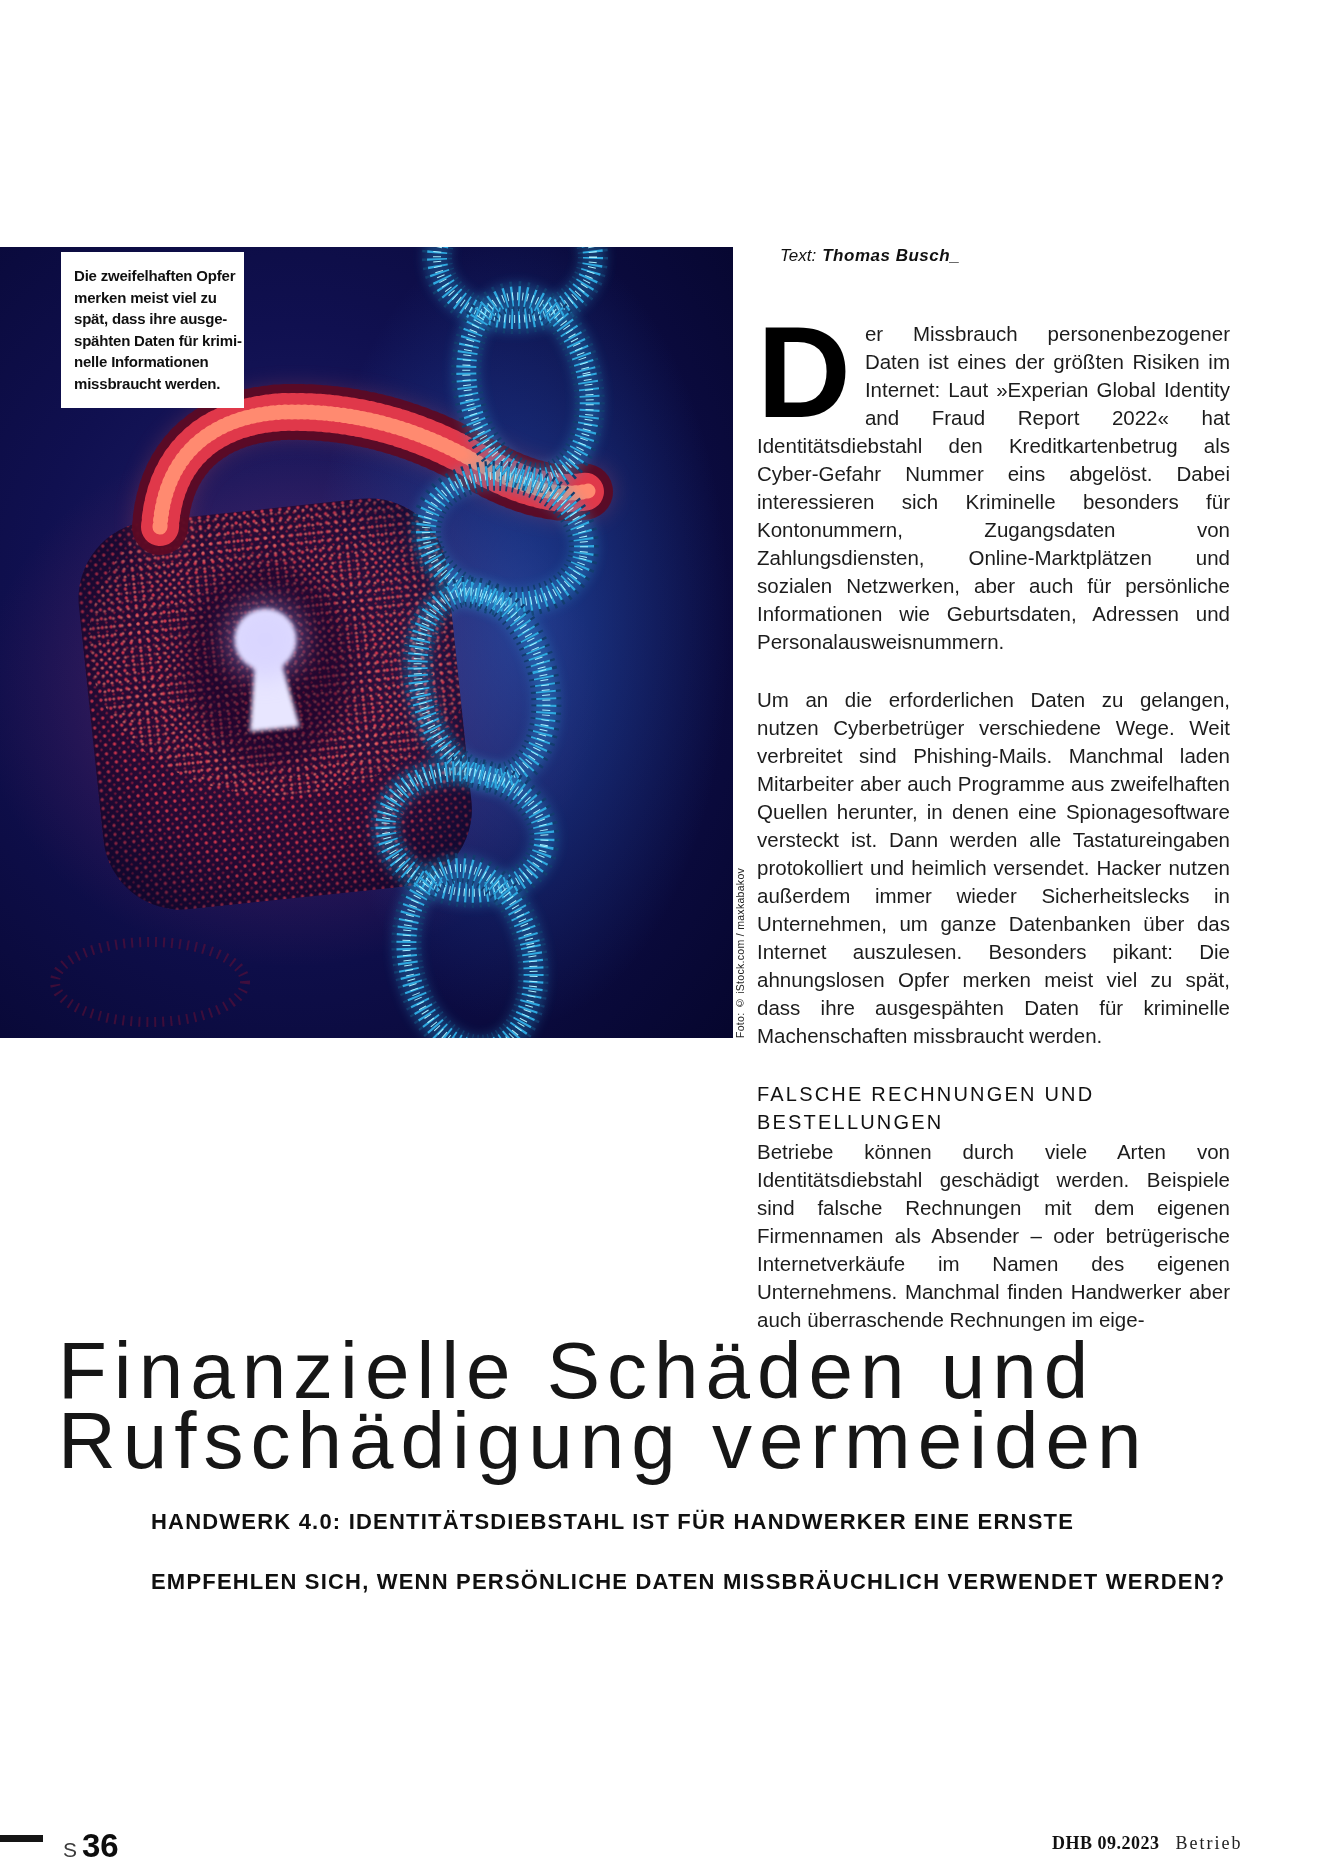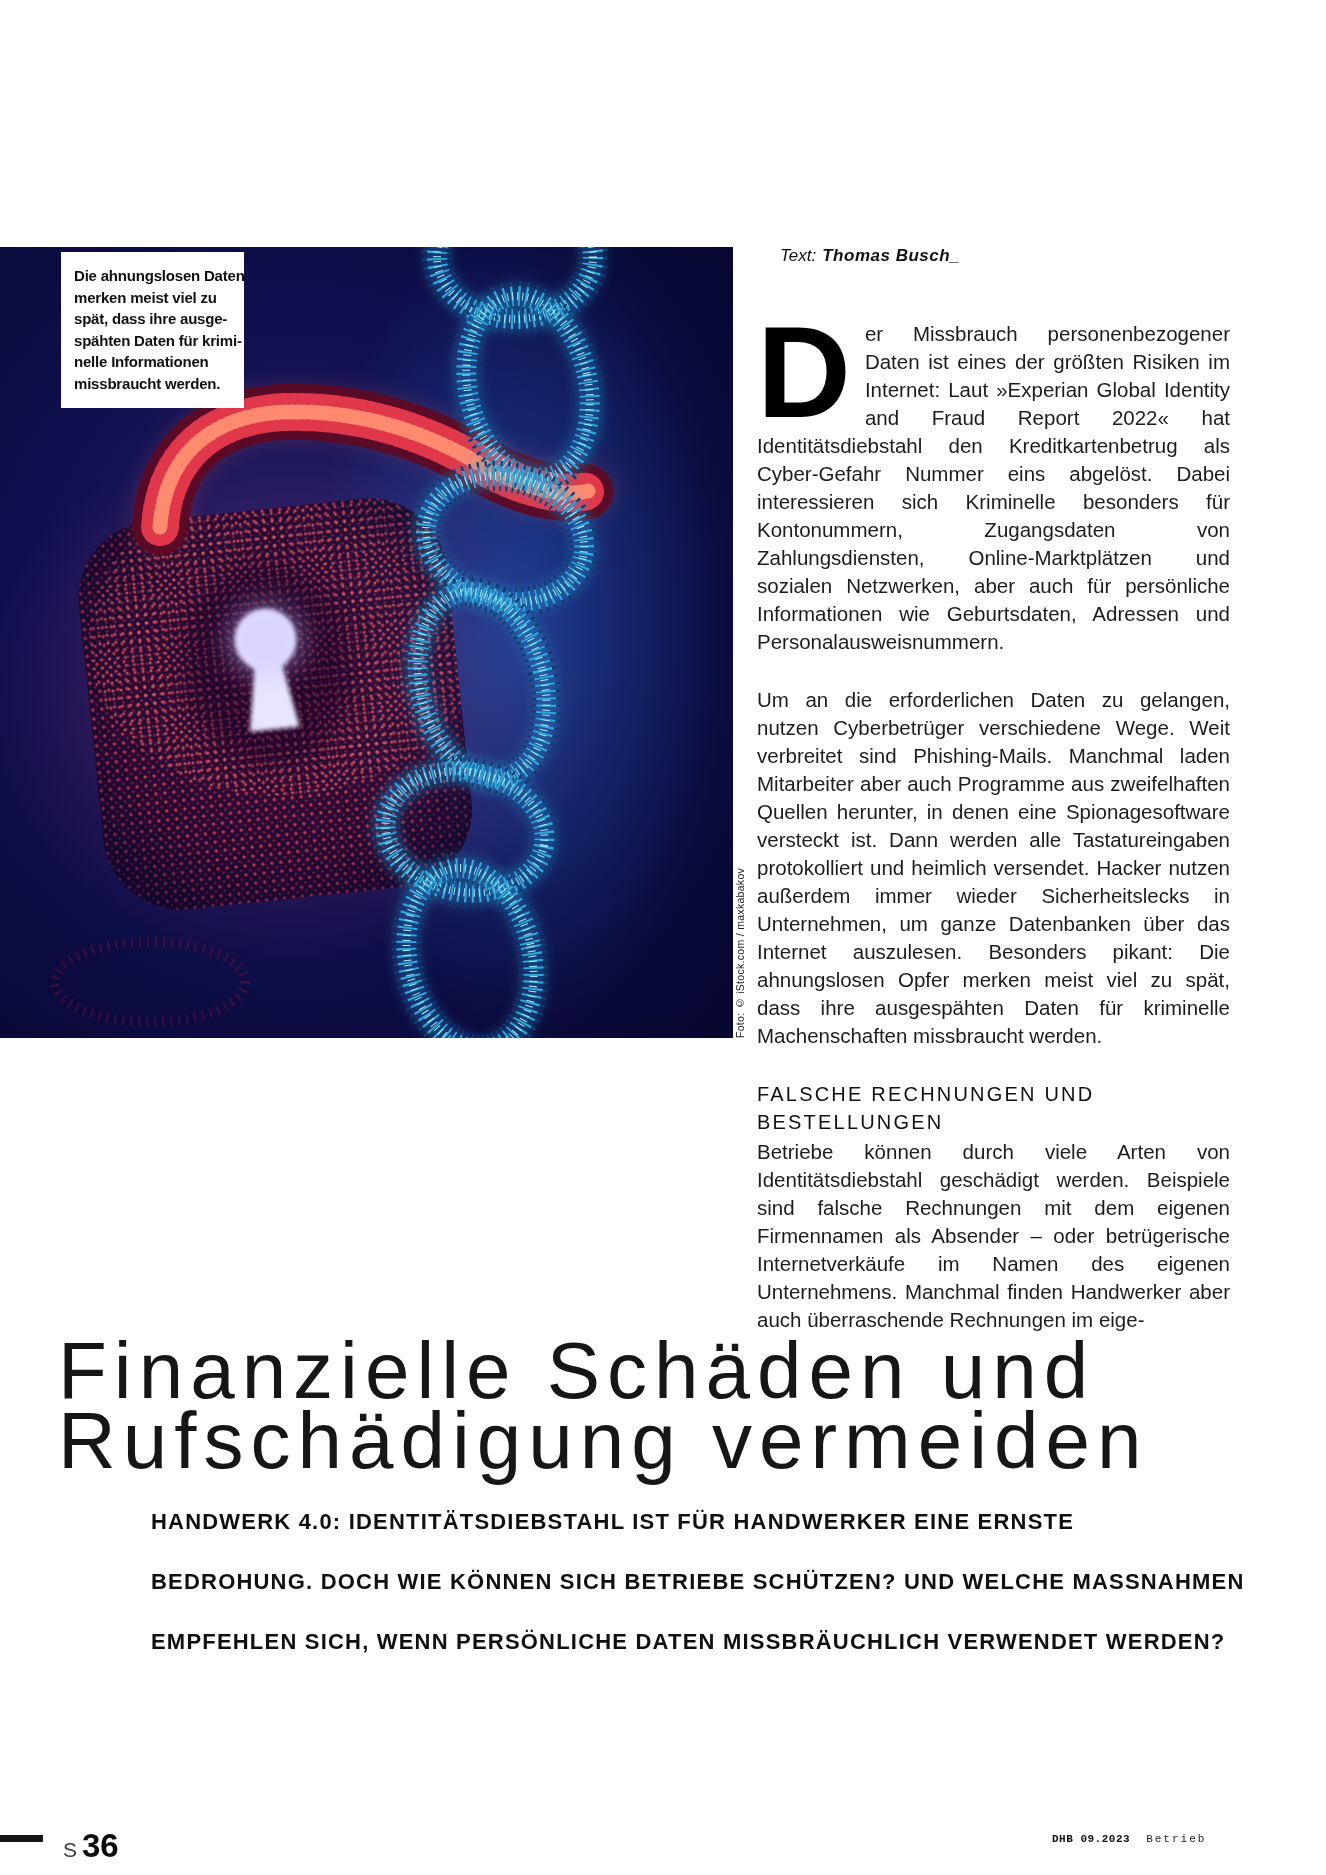--- a/index.html
+++ b/index.html
@@ -41,21 +41,21 @@
                font-weight:bold;font-size:22px;line-height:60px;letter-spacing:1.2px;
                white-space:nowrap;}
   .subheadline span{display:block;}
 
   
   .footer-rule{position:absolute;left:0;top:1835px;width:43px;height:7px;background:#151515;}
   .footer-page{position:absolute;left:63px;top:1827px;}
   .footer-page .prefix{font-size:21px;color:#3a3a3a;letter-spacing:1px;}
   .footer-page .num{font-size:33px;font-weight:bold;color:#0d0d0d;margin-left:4px;}
   .footer-issue{position:absolute;left:1052px;top:1833px;white-space:nowrap;
-                font-family:Liberation Mono, monospace;font-size:11px;color:#111;}
+                font-family:Liberation Serif, serif;font-size:18px;color:#111;}
   .footer-issue .issue{font-weight:bold;letter-spacing:0.5px;}
   .footer-issue .section{margin-left:16px;letter-spacing:2px;color:#222;}
 </style>
 </head>
 <body>
 
 <div class="photo">
   <svg viewBox="0 0 733 791" preserveAspectRatio="none">
     <defs>
       <radialGradient id="bg" cx="40%" cy="46%" r="80%">
@@ -161,21 +161,21 @@
         <ellipse cx="470" cy="712" rx="62" ry="92" stroke="#2fa8e0" stroke-width="20" stroke-dasharray="2 5"></ellipse>
         <ellipse cx="470" cy="712" rx="62" ry="92" stroke="#a8f0ff" stroke-width="8" stroke-dasharray="1 4"></ellipse>
       </g>
     </g>
 
     <ellipse cx="150" cy="735" rx="95" ry="40" fill="none" stroke="#7a1030" stroke-width="10" stroke-dasharray="2 6" opacity="0.45"></ellipse>
   </svg>
 </div>
 
 <div class="caption-box">
-  <span class="caption-line">Die ahnungslosen Daten</span>
+  <span class="caption-line">Die zweifelhaften Opfer</span>
   <span class="caption-line">merken meist viel zu</span>
   <span class="caption-line">spät, dass ihre ausge-</span>
   <span class="caption-line">spähten Daten für krimi-</span>
   <span class="caption-line">nelle Informationen</span>
   <span class="caption-line">missbraucht werden.</span>
 </div>
 
 <div class="photo-credit">Foto: © iStock.com / maxkabakov</div>
 
 <div class="byline">
@@ -191,21 +191,20 @@
   <p class="last">Betriebe können durch viele Arten von Identitätsdiebstahl geschädigt werden. Beispiele sind falsche Rechnungen mit dem eigenen Firmennamen als Absender – oder betrügerische Internetverkäufe im Namen des eigenen Unternehmens. Manchmal finden Handwerker aber auch überraschende Rechnungen im eige-</p>
 </div>
 
 <div class="headline">
   <div>Finanzielle Schäden und</div>
   <div>Rufschädigung vermeiden</div>
 </div>
 
 <div class="subheadline">
   <span>HANDWERK 4.0: IDENTITÄTSDIEBSTAHL IST FÜR HANDWERKER EINE ERNSTE</span>
-  <span>BEDROHUNG. DOCH WIE KÖNNEN SICH BETRIEBE SCHÜTZEN? UND WELCHE MASSNAHMEN</span>
   <span>EMPFEHLEN SICH, WENN PERSÖNLICHE DATEN MISSBRÄUCHLICH VERWENDET WERDEN?</span>
 </div>
 
 <div class="footer-rule"></div>
 <div class="footer-page">
   <span class="prefix">S</span><span class="num">36</span>
 </div>
 <div class="footer-issue">
   <span class="issue">DHB 09.2023</span><span class="section">Betrieb</span>
 </div>

